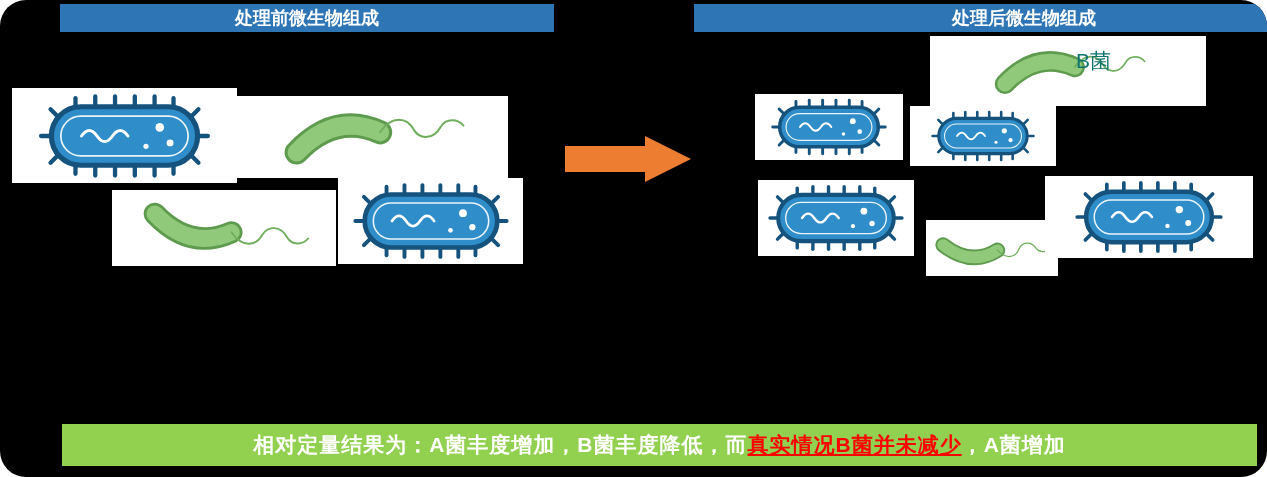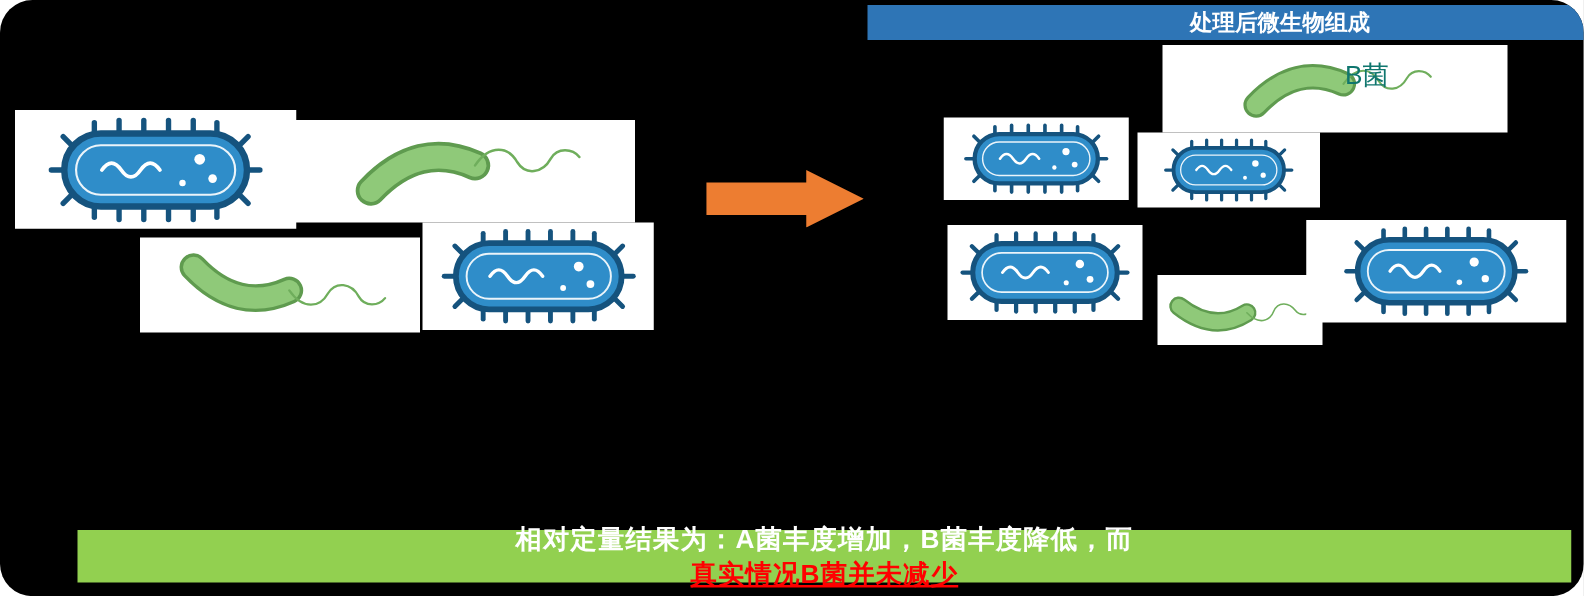--- a/index.html
+++ b/index.html
@@ -24,21 +24,21 @@
   .tiltG  { transform:scaleY(-1) rotate(8deg); }
   .arrow  { position:absolute; left:565px; top:136px; width:126px; height:46px; }
   .blabel {
     position:absolute; left:1076px; top:50px; z-index:5;
     color:#0f766e; font-size:21px; line-height:1;
   }
   .caption {
     position:absolute; left:62px; top:424px; width:1195px; height:42px;
     background:#92D050; color:#ffffff; font-weight:bold; font-size:21px;
     display:flex; align-items:center; justify-content:center;
-    letter-spacing:1px; white-space:nowrap;flex-direction:column;
+    letter-spacing:1px; white-space:nowrap;
   }
   .caption .hl { color:#FF0000;text-decoration:underline; }
   .defs { position:absolute; width:0; height:0; overflow:hidden; }
 </style>
 </head>
 <body>
 
 <svg class="defs" aria-hidden="true">
   <symbol id="sym-bact-a" viewBox="0 0 210 100">
     <g stroke="#15537E" stroke-width="5" stroke-linecap="round">
@@ -70,20 +70,23 @@
   </symbol>
   <symbol id="sym-bact-b" viewBox="0 0 280 110">
     <path d="M28,78 Q85,18 152,48" fill="none" stroke="#5F9B4F" stroke-width="36" stroke-linecap="round"></path>
     <path d="M28,78 Q85,18 152,48" fill="none" stroke="#8FC979" stroke-width="27" stroke-linecap="round"></path>
     <path d="M152,48 c18,-26 40,-22 50,-4 c10,16 30,14 40,-4 c8,-14 26,-12 34,-2" fill="none" stroke="#6FAE5C" stroke-width="3" stroke-linecap="round"></path>
   </symbol>
 </svg>
 
 <div class="slide">
 
+  <div class="header header-left">
+    <span>处理前微生物组成</span>
+  </div>
   <div class="header header-right">
     <span>处理后微生物组成</span>
   </div>
 
   <div class="patch" style="left:12px; top:88px; width:225px; height:95px;">
     <svg width="205" height="86">
         <use href="#sym-bact-a"></use>
       </svg>
   </div>
   <div class="patch" style="left:236px; top:96px; width:272px; height:82px;">
@@ -135,15 +138,16 @@
   </div>
   <div class="patch" style="left:1045px; top:176px; width:208px; height:82px;">
     <svg width="198" height="74">
         <use href="#sym-bact-a"></use>
       </svg>
   </div>
 
   <div class="caption">
     <span>相对定量结果为：A菌丰度增加，B菌丰度降低，而</span>
       <span class="hl">真实情况B菌并未减少</span>
+      <span>，A菌增加</span>
   </div>
 
 </div>
 
 </body></html>

